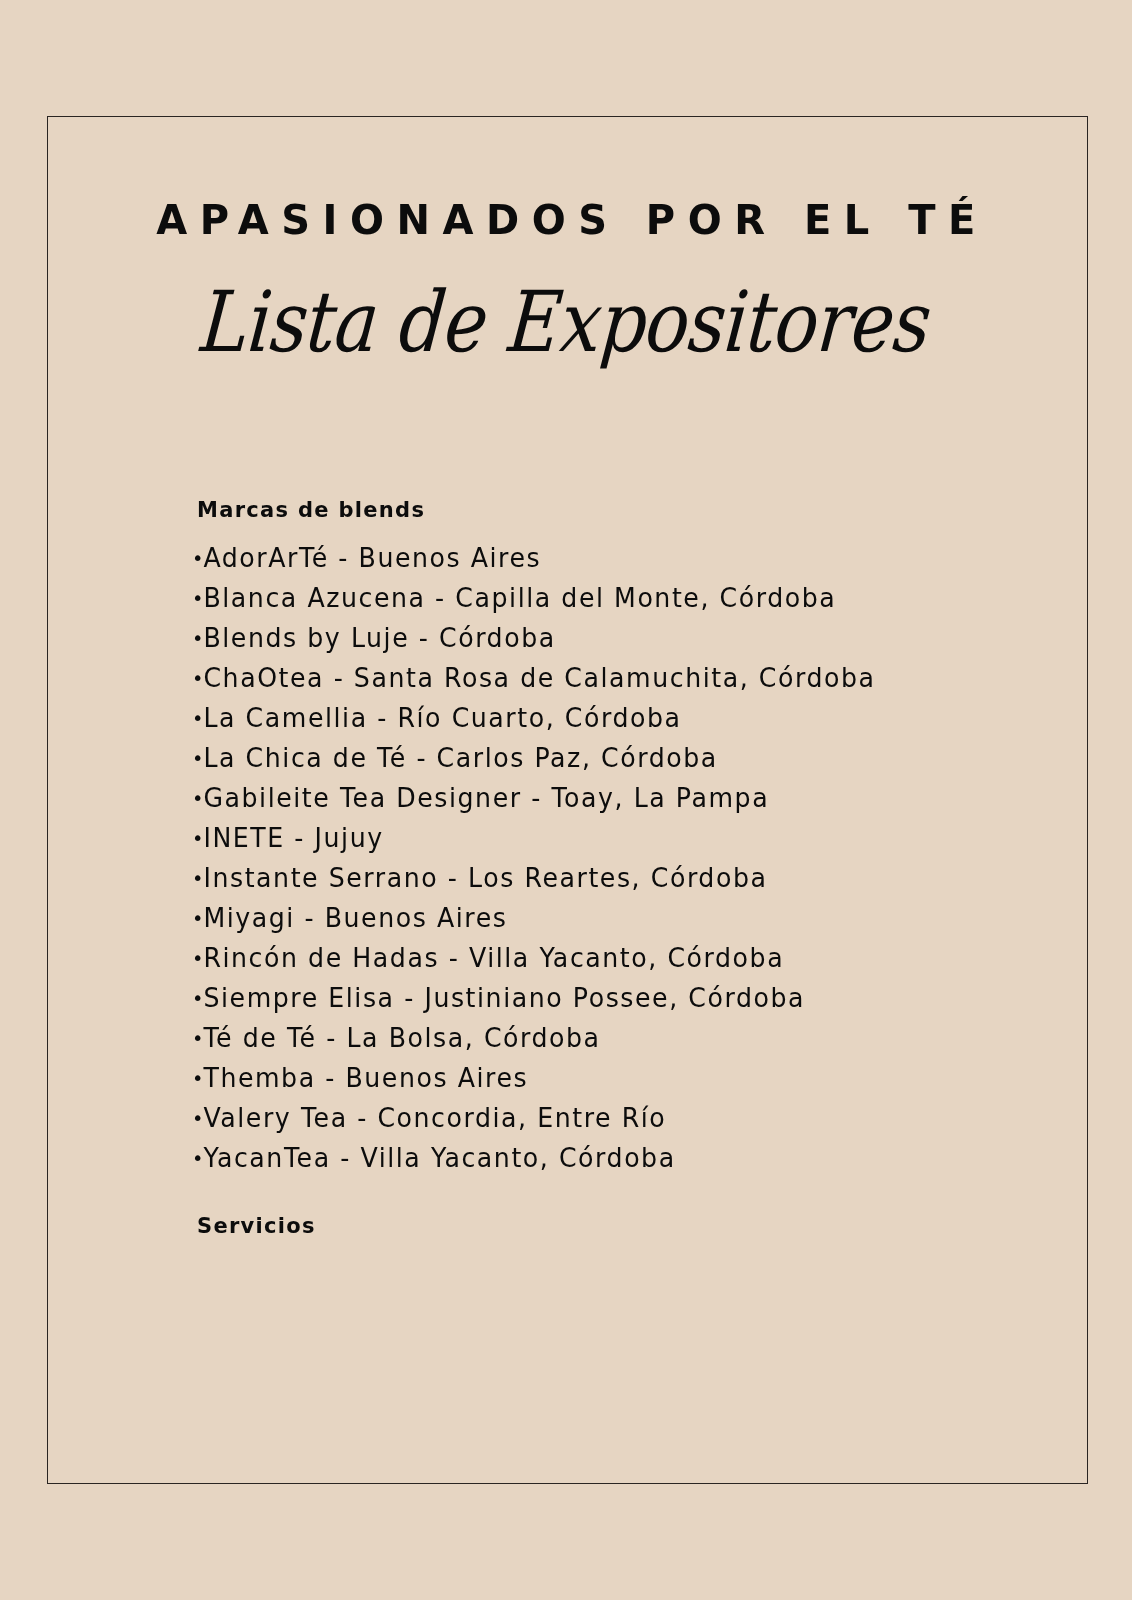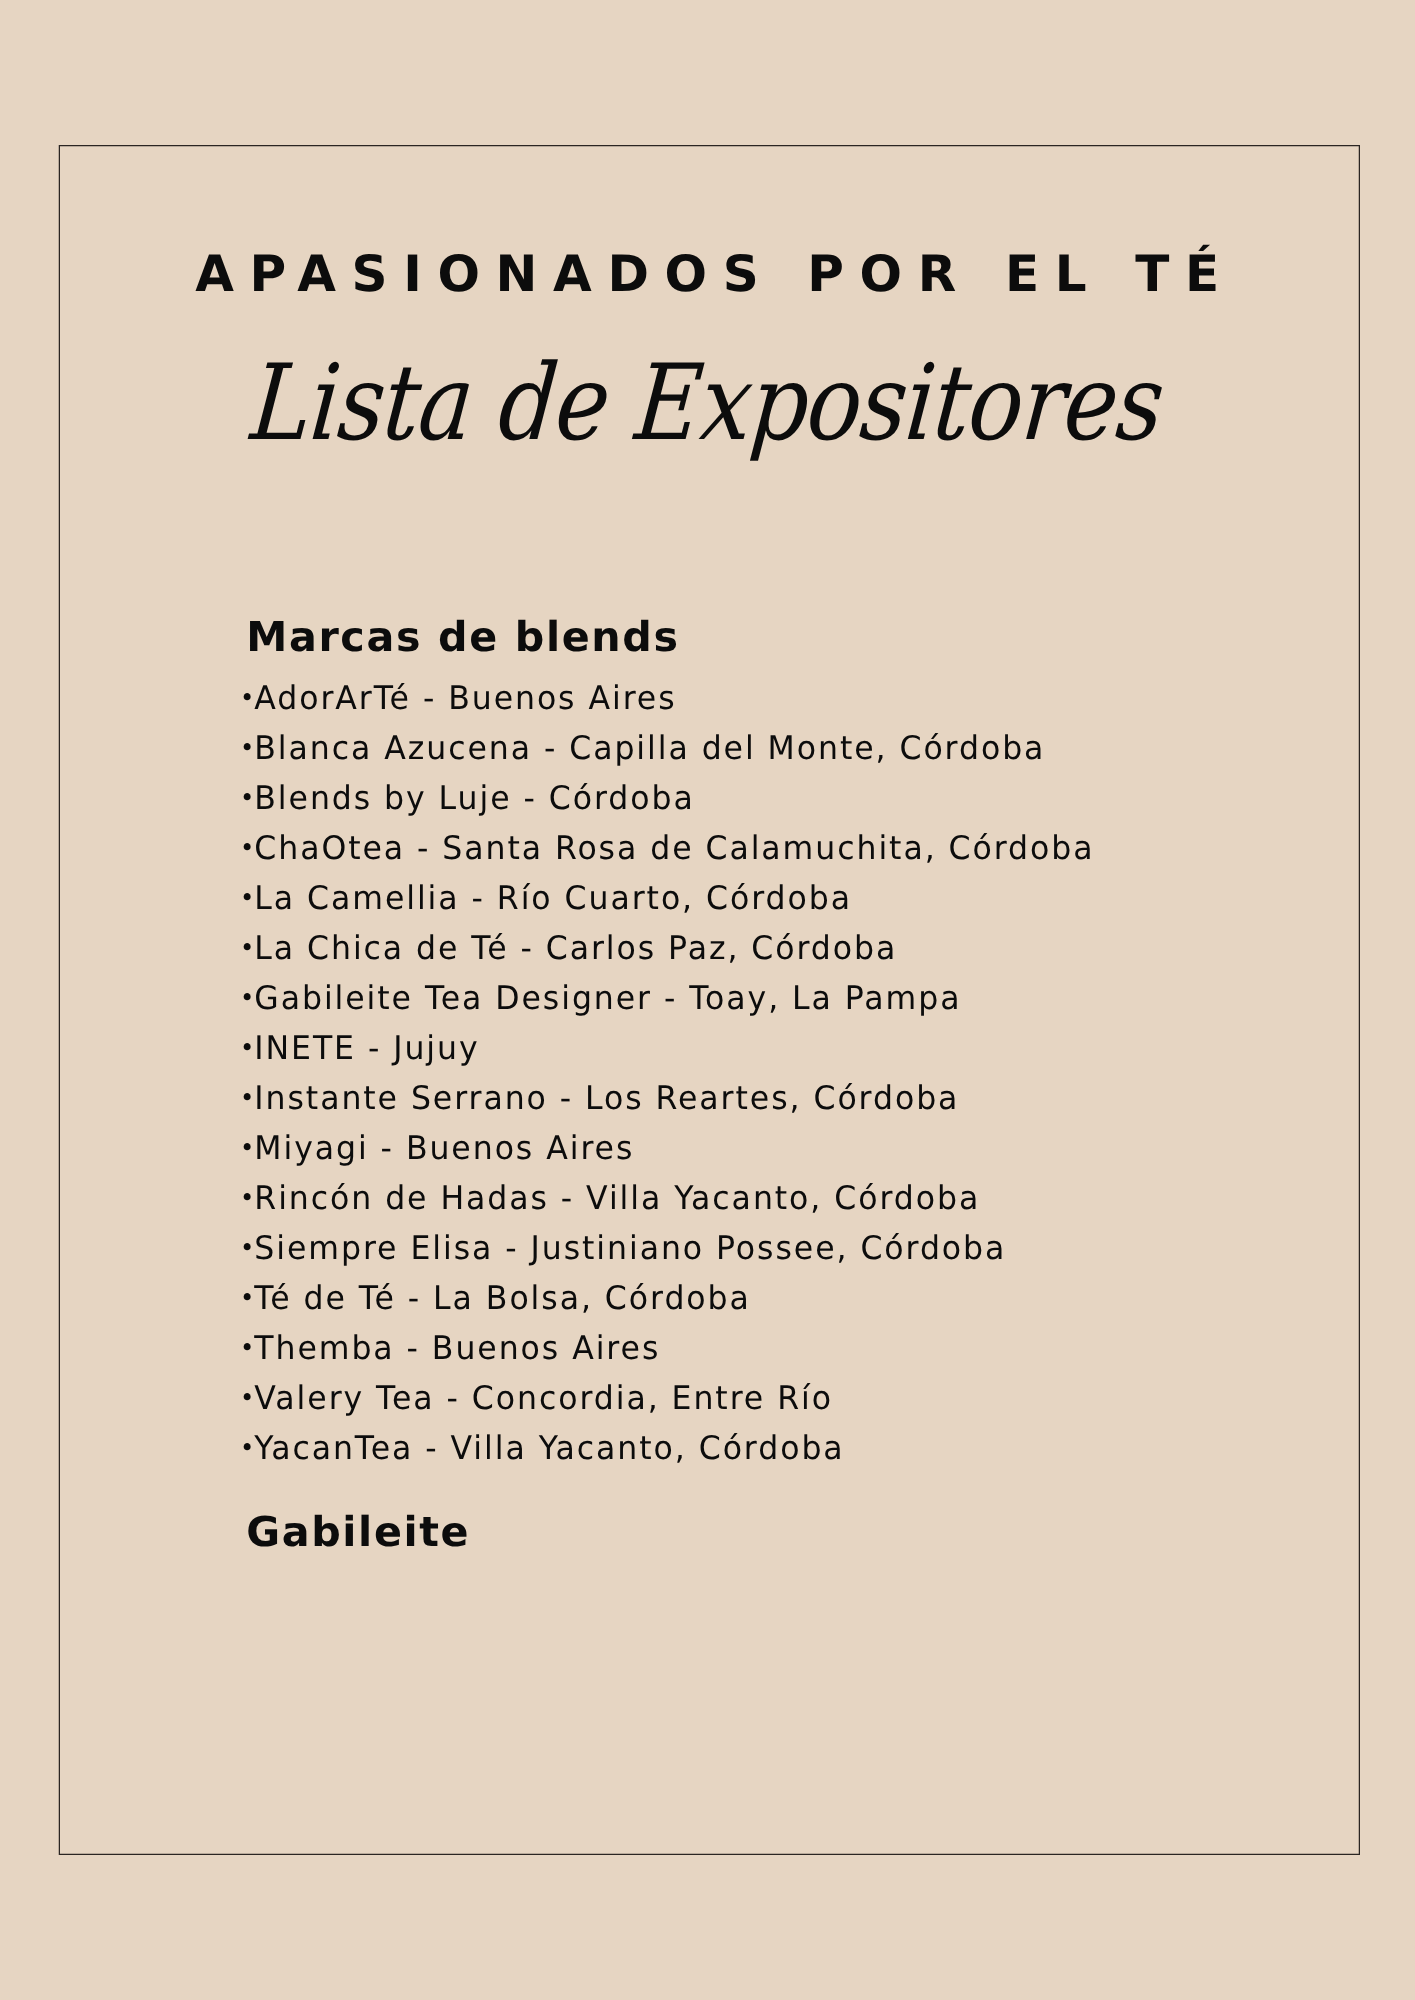--- a/index.html
+++ b/index.html
@@ -55,21 +55,21 @@
       transform-origin: center;
       white-space: nowrap;
     }
     .section {
       position: absolute;
       left: 192px;
     }
     .section-heading {
       font-family: "DejaVu Sans", sans-serif;
       font-weight: bold;
-      font-size: 33px;
+      font-size: 21px;
       letter-spacing: 1.3px;
       line-height: 40px;
       margin: 0 0 8px 5px;
       white-space: nowrap;
     }
     .list {
       list-style: none;
       margin: 0;
       padding: 0;
     }
@@ -121,14 +121,14 @@
     <li class="list-item"><span class="bullet">•</span><span>Rincón de Hadas - Villa Yacanto, Córdoba</span></li>
     <li class="list-item"><span class="bullet">•</span><span>Siempre Elisa - Justiniano Possee, Córdoba</span></li>
     <li class="list-item"><span class="bullet">•</span><span>Té de Té - La Bolsa, Córdoba</span></li>
     <li class="list-item"><span class="bullet">•</span><span>Themba - Buenos Aires</span></li>
     <li class="list-item"><span class="bullet">•</span><span>Valery Tea - Concordia, Entre Río</span></li>
     <li class="list-item"><span class="bullet">•</span><span>YacanTea - Villa Yacanto, Córdoba</span></li>
   </ul>
 </section>
 
 <section class="section" id="services">
-  <h2 class="section-heading">Gabileite</h2>
+  <h2 class="section-heading">Servicios</h2>
 </section>
 
 </body></html>

